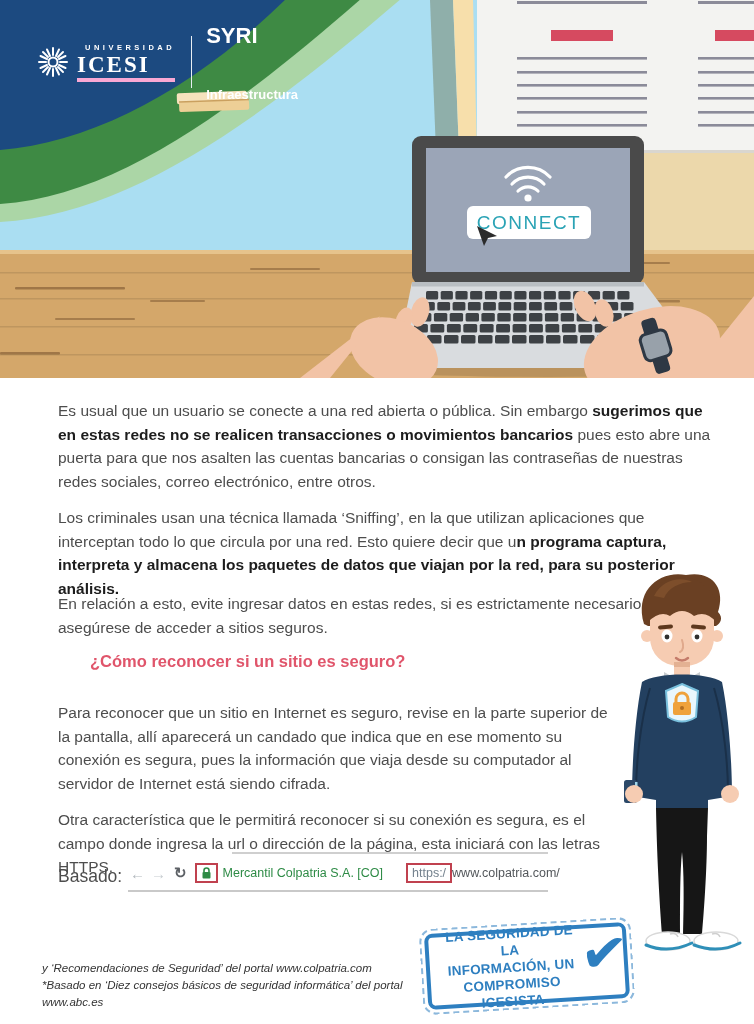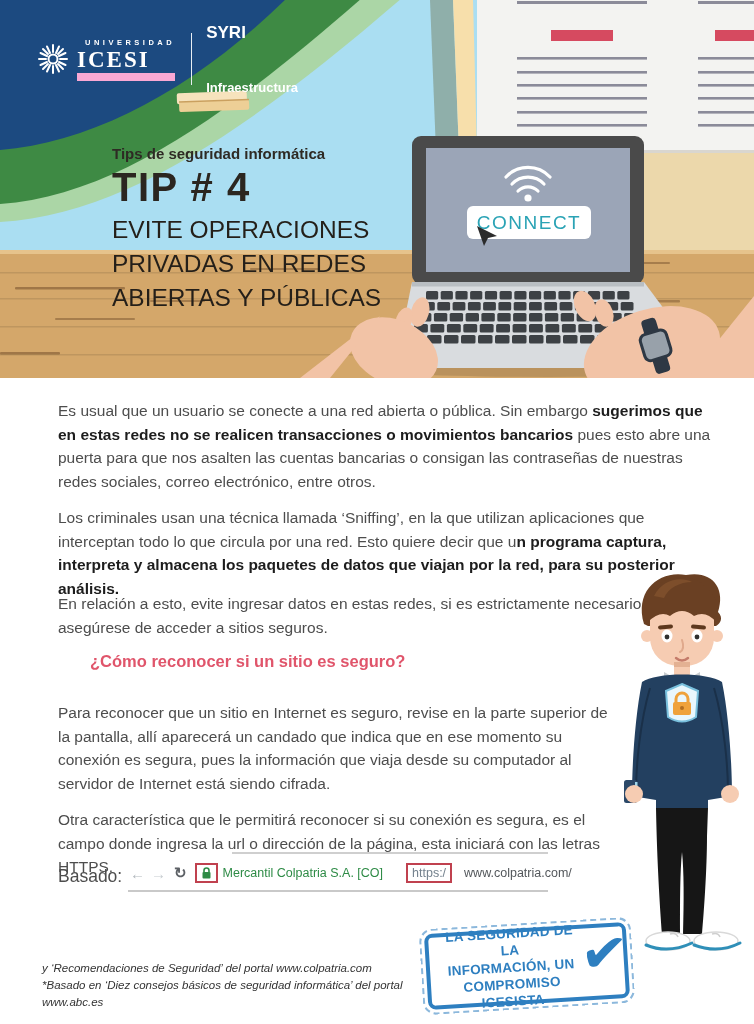--- a/index.html
+++ b/index.html
@@ -7,23 +7,23 @@
   #poster { position:relative; width:754px; height:1024px; background:#ffffff; overflow:hidden; margin:0 auto; }
 
   
   #hero { position:absolute; left:0; top:0; width:754px; height:378px; }
   #hero svg { display:block; }
 
   .logo-block { position:absolute; left:36px; top:22px; display:flex; align-items:center; color:#ffffff; }
   .logo-icon { width:34px; height:34px; margin-right:7px; }
   .logo-univ { font-size:7.5px; letter-spacing:3.5px; font-weight:700; margin-bottom:1px;margin-left:8px; }
   .logo-name { font-family:"Liberation Serif", serif; font-size:23px; letter-spacing:2px; font-weight:700;
-               border-bottom:8px solid #f9a8d4; padding-bottom:2px; line-height:1; }
+               border-bottom:4px solid #f9a8d4; padding-bottom:2px; line-height:1; }
   .logo-sep { width:1px; height:52px; background:#e8eef4; margin:0 14px 0 16px; }
-  .logo-unit1 { font-size:17px; font-weight:700; line-height:1.25; }
+  .logo-unit1 { font-size:22px; font-weight:700; line-height:1.25; }
   .logo-unit2 { font-size:13px; font-weight:700; line-height:1.25;margin-top:37px; }
 
   .hero-text { position:absolute; left:112px; top:145px; color:#292420; }
   .kicker { font-size:15px; font-weight:700; color:#2e2a24; }
   .tip-number { font-size:40px; font-weight:600; letter-spacing:1.5px; margin-top:3px; color:#2b2620; }
   .tip-title { font-size:24.5px; font-weight:500; line-height:34px; margin-top:3px; color:#241f19; }
 
   
   .para { position:absolute; left:58px; width:655px; font-size:15.5px; line-height:23.5px; color:#4d4d4d; }
   .para b { color:#1d1d1d; font-weight:700; }
@@ -35,21 +35,21 @@
   .browser { position:absolute; left:128px; top:852px; width:420px; height:40px; background:#fff; }
   .browser .tabline { position:absolute; top:0; left:104px; right:0; border-top:2px solid #cfcfcf; }
   .browser .row { position:absolute; left:0; right:0; top:8px; bottom:0; display:flex; align-items:center;
                   border-bottom:2px solid #c9c9c9; padding:0 0 4px 2px; }
   .nav-arrow { font-size:15px; color:#b3b9be; margin-right:6px; }
   .nav-arrow.fwd { color:#c7cdd1; }
   .reload { font-size:15px; font-weight:700; color:#5d6166; margin:0 8px 0 2px; }
   .redbox { border:2px solid #c0414f; padding:1px 4px; display:flex; align-items:center; }
   .lockbox { margin-right:5px; }
   .site-id { font-size:12.5px; color:#2e8b46; margin-right:23px; white-space:nowrap; }
-  .https-box { margin-right:12px; }
+  .https-box { margin-right:0; }
   .https-txt { font-size:12.5px; color:#74828e; }
   .url-rest { font-size:12.5px; color:#53575b; white-space:nowrap; }
 
   
   .footer { position:absolute; left:42px; top:960px; width:380px; font-style:italic;
             font-size:11.5px; line-height:17px; color:#333333; }
 
   
   .stamp { position:absolute; left:426px; top:928px; width:202px; height:76px;
            border:4px solid #2e7fc0; border-radius:8px; transform:rotate(-3.5deg);
@@ -261,29 +261,20 @@
         <div class="logo-univ">UNIVERSIDAD</div>
         <div class="logo-name">ICESI</div>
       </div>
       <div class="logo-sep"></div>
       <div>
         <div class="logo-unit1">SYRI</div>
         <div class="logo-unit2">Infraestructura</div>
       </div>
     </div>
 
-    <div class="hero-text">
-      <div class="kicker">Tips de seguridad informática</div>
-      <div class="tip-number">TIP # 4</div>
-      <div class="tip-title">
-        <div>EVITE OPERACIONES</div>
-        <div>PRIVADAS EN REDES</div>
-        <div>ABIERTAS Y PÚBLICAS</div>
-      </div>
-    </div>
   </div>
 
   <p class="para" style="top:399px"><span>Es usual que un usuario se conecte a una red  abierta o pública. Sin embargo  </span><b>sugerimos que en estas redes no se realicen transacciones o movimientos bancarios</b><span> pues esto abre una puerta para que nos asalten las cuentas bancarias o consigan las contraseñas de nuestras redes sociales, correo electrónico, entre otros.</span></p>
 
   <p class="para" style="top:506px"><span>Los  criminales usan una técnica llamada ‘Sniffing’,  en la que utilizan aplicaciones que interceptan todo lo que circula por una red.  Esto quiere decir que u</span><b>n programa captura, interpreta y almacena los paquetes de datos que viajan por la red, para su posterior análisis.</b></p>
 
   <p class="para" style="top:592px">En relación a esto, evite ingresar datos en estas redes, si es estrictamente necesario, asegúrese de acceder a sitios seguros.</p>
 
   <div class="question">¿Cómo reconocer si un sitio es seguro?</div>
 

